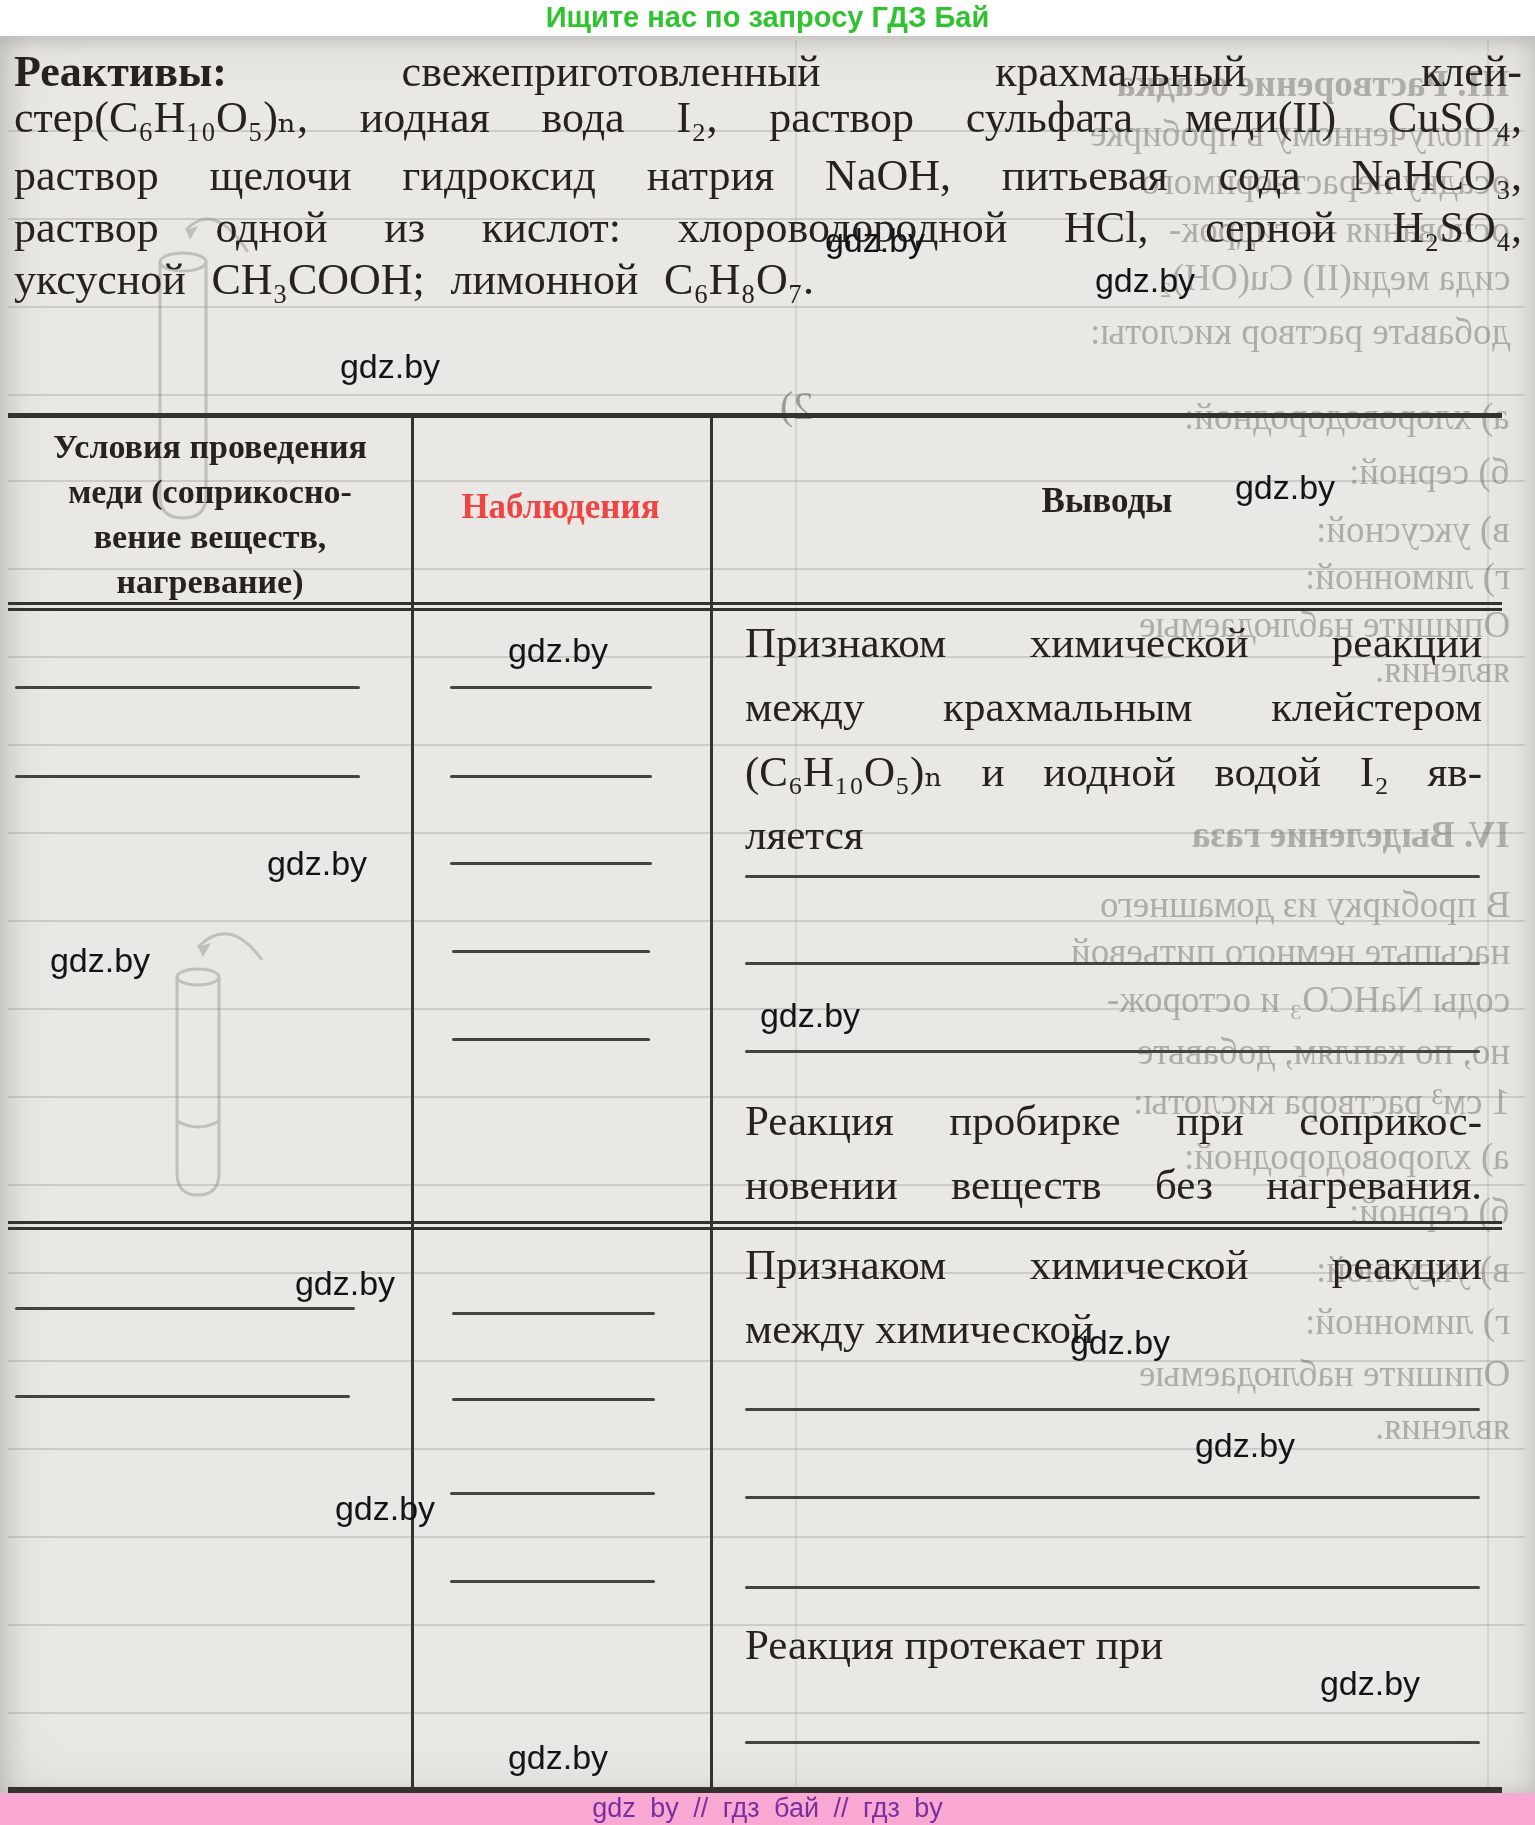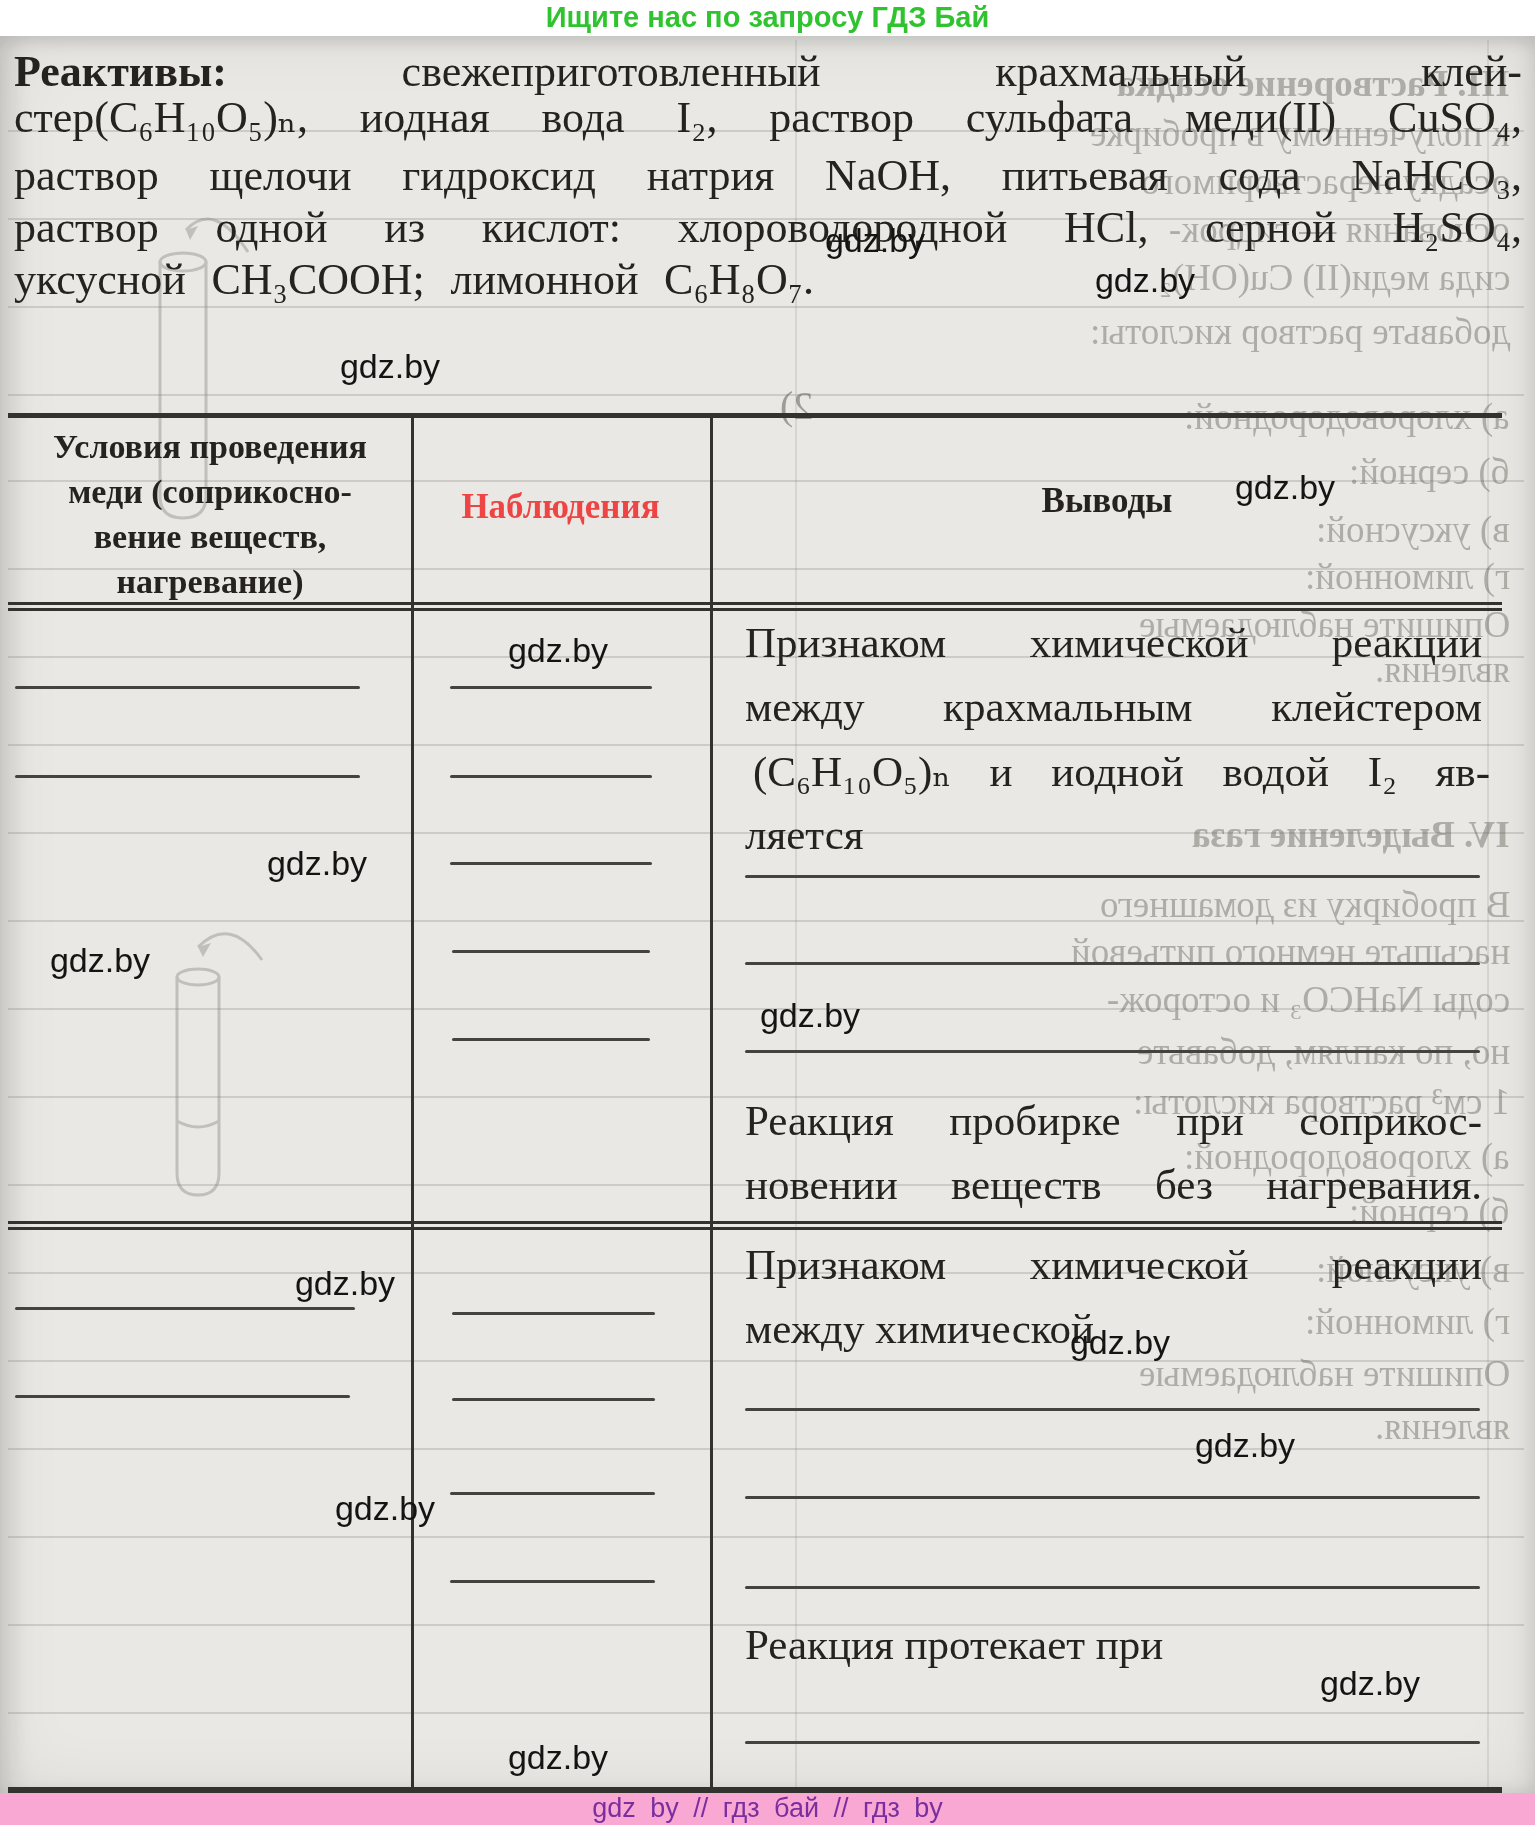--- a/index.html
+++ b/index.html
@@ -137,21 +137,21 @@
       <div class="">меди (соприкосно-</div>
       <div class="">вение веществ,</div>
       <div class="">нагревание)</div>
     </div>
   <div class="hdr2">Наблюдения</div>
   <div class="hdr3">Выводы</div>
 
   <div id="c3texts">
       <div class="c3line just" style="top: 618px;">Признаком химической реакции</div>
       <div class="c3line just" style="top: 682px;">между крахмальным клейстером</div>
-      <div class="c3line just" style="top: 746px; margin-left: 8px;">(C₆H₁₀O₅)ₙ и иодной водой I₂ яв-</div>
+      <div class="c3line just" style="top: 746px;">(C₆H₁₀O₅)ₙ и иодной водой I₂ яв-</div>
       <div class="c3line" style="top: 810px;">ляется</div>
       <div class="c3line just" style="top: 1096px;">Реакция пробирке при соприкос-</div>
       <div class="c3line just" style="top: 1160px;">новении веществ без нагревания.</div>
       <div class="c3line just" style="top: 1240px;">Признаком химической реакции</div>
       <div class="c3line" style="top: 1304px;">между химической</div>
       <div class="c3line" style="top: 1620px;">Реакция протекает при</div>
     </div>
   <div id="blanks">
       <div class="fill-line" style="left: 15px; width: 345px; top: 686px;"></div>
       <div class="fill-line" style="left: 15px; width: 345px; top: 775px;"></div>

